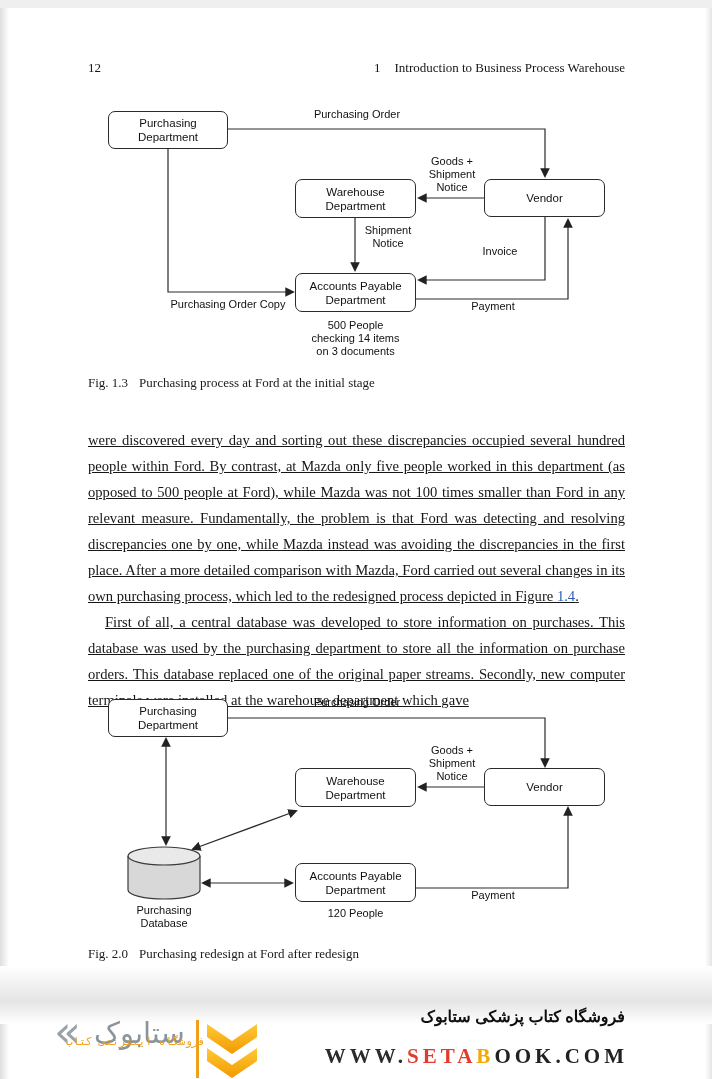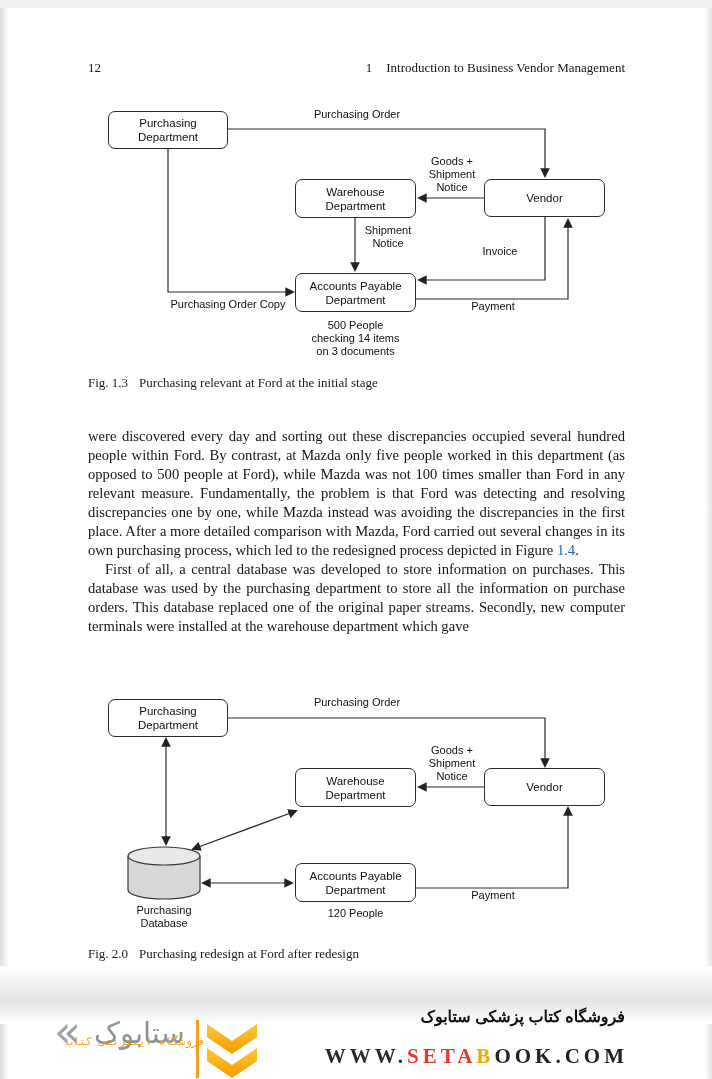--- a/index.html
+++ b/index.html
@@ -30,21 +30,21 @@
   }
   .elabel {
     position:absolute; font-family:"Liberation Sans", sans-serif; font-size:11px;
     line-height:13px; text-align:center; white-space:pre-line; color:#111;
   }
   .caption { position:absolute; left:88px; font-size:13px; color:#1a1a1a; }
   .caption b { font-weight:normal; margin-right:11px; }
 
   .bodytext {
     position:absolute; left:88px; top:419px; width:537px;
-    font-size:14.6px; line-height:19px; text-align:justify;
+    font-size:14.6px; line-height:26px; text-align:justify;text-decoration:underline;
   }
   .bodytext p.p2 { text-indent:17px; }
   .figlink { color:#2d5cb8; text-decoration:none; cursor:pointer; }
 
   
   .scan-band { position:absolute; left:0; top:958px; width:100%; height:58px;
                background:linear-gradient(to bottom, #ffffff 0%, #e4e4e4 60%, #ffffff 100%); }
   .logo-chevron { position:absolute; left:54px; top:998px; font-family:"DejaVu Sans", sans-serif;
                   font-size:44px; color:#98a2a8; direction:ltr; }
   .logo-name { position:absolute; left:94px; top:1008px; font-family:"DejaVu Sans", sans-serif;
@@ -61,21 +61,21 @@
 </head>
 <body>
 
 <div class="page">
   <div class="edge-left"></div>
   <div class="edge-right"></div>
   <div class="edge-bottom"></div>
 
   <span class="pagenum">12</span>
   <span class="running-title">
-    <span class="chapnum">1</span><span>Introduction to Business Vendor Management</span>
+    <span class="chapnum">1</span><span>Introduction to Business Process Warehouse</span>
   </span>
 
   <svg class="diag" style="top:95px" width="712" height="270">
     <defs>
       <marker id="ah13" viewBox="0 0 10 10" refX="8" refY="5" markerWidth="8" markerHeight="8" orient="auto-start-reverse">
         <path d="M0,0 L10,5 L0,10 z" fill="#222"></path>
       </marker>
     </defs>
     <g fill="none" stroke="#2a2a2a" stroke-width="1.2">
       <polyline points="228,26 545,26 545,73" marker-end="url(#ah13)"></polyline>
@@ -102,21 +102,21 @@
   <div class="elabel" style="left:353px;top:216px;width:70px">Shipment
 Notice</div>
   <div class="elabel" style="left:469px;top:237px;width:62px">Invoice</div>
   <div class="elabel" style="left:459px;top:292px;width:68px">Payment</div>
   <div class="elabel" style="left:158px;top:290px;width:140px">Purchasing Order Copy</div>
   <div class="elabel" style="left:293px;top:311px;width:125px">500 People
 checking 14 items
 on 3 documents</div>
 
   <div class="caption" style="top:367px">
-    <b>Fig. 1.3</b><span>Purchasing relevant at Ford at the initial stage</span>
+    <b>Fig. 1.3</b><span>Purchasing process at Ford at the initial stage</span>
   </div>
 
   <div class="bodytext">
     <p class="p1"><span>were discovered every day and sorting out these discrepancies occupied several hundred people within Ford. By contrast, at Mazda only five people worked in this department (as opposed to 500 people at Ford), while Mazda was not 100 times smaller than Ford in any relevant measure. Fundamentally, the problem is that Ford was detecting and resolving discrepancies one by one, while Mazda instead was avoiding the discrepancies in the first place. After a more detailed comparison with Mazda, Ford carried out several changes in its own purchasing process, which led to the redesigned process depicted in Figure </span><a class="figlink">1.4</a><span>.</span></p>
     <p class="p2">First of all, a central database was developed to store information on purchases. This database was used by the purchasing department to store all the information on purchase orders. This database replaced one of the original paper streams. Secondly, new computer terminals were installed at the warehouse department which gave</p>
   </div>
 
   <svg class="diag" style="top:685px" width="712" height="260">
     <defs>
       <marker id="ah14" viewBox="0 0 10 10" refX="8" refY="5" markerWidth="8" markerHeight="8" orient="auto-start-reverse">

